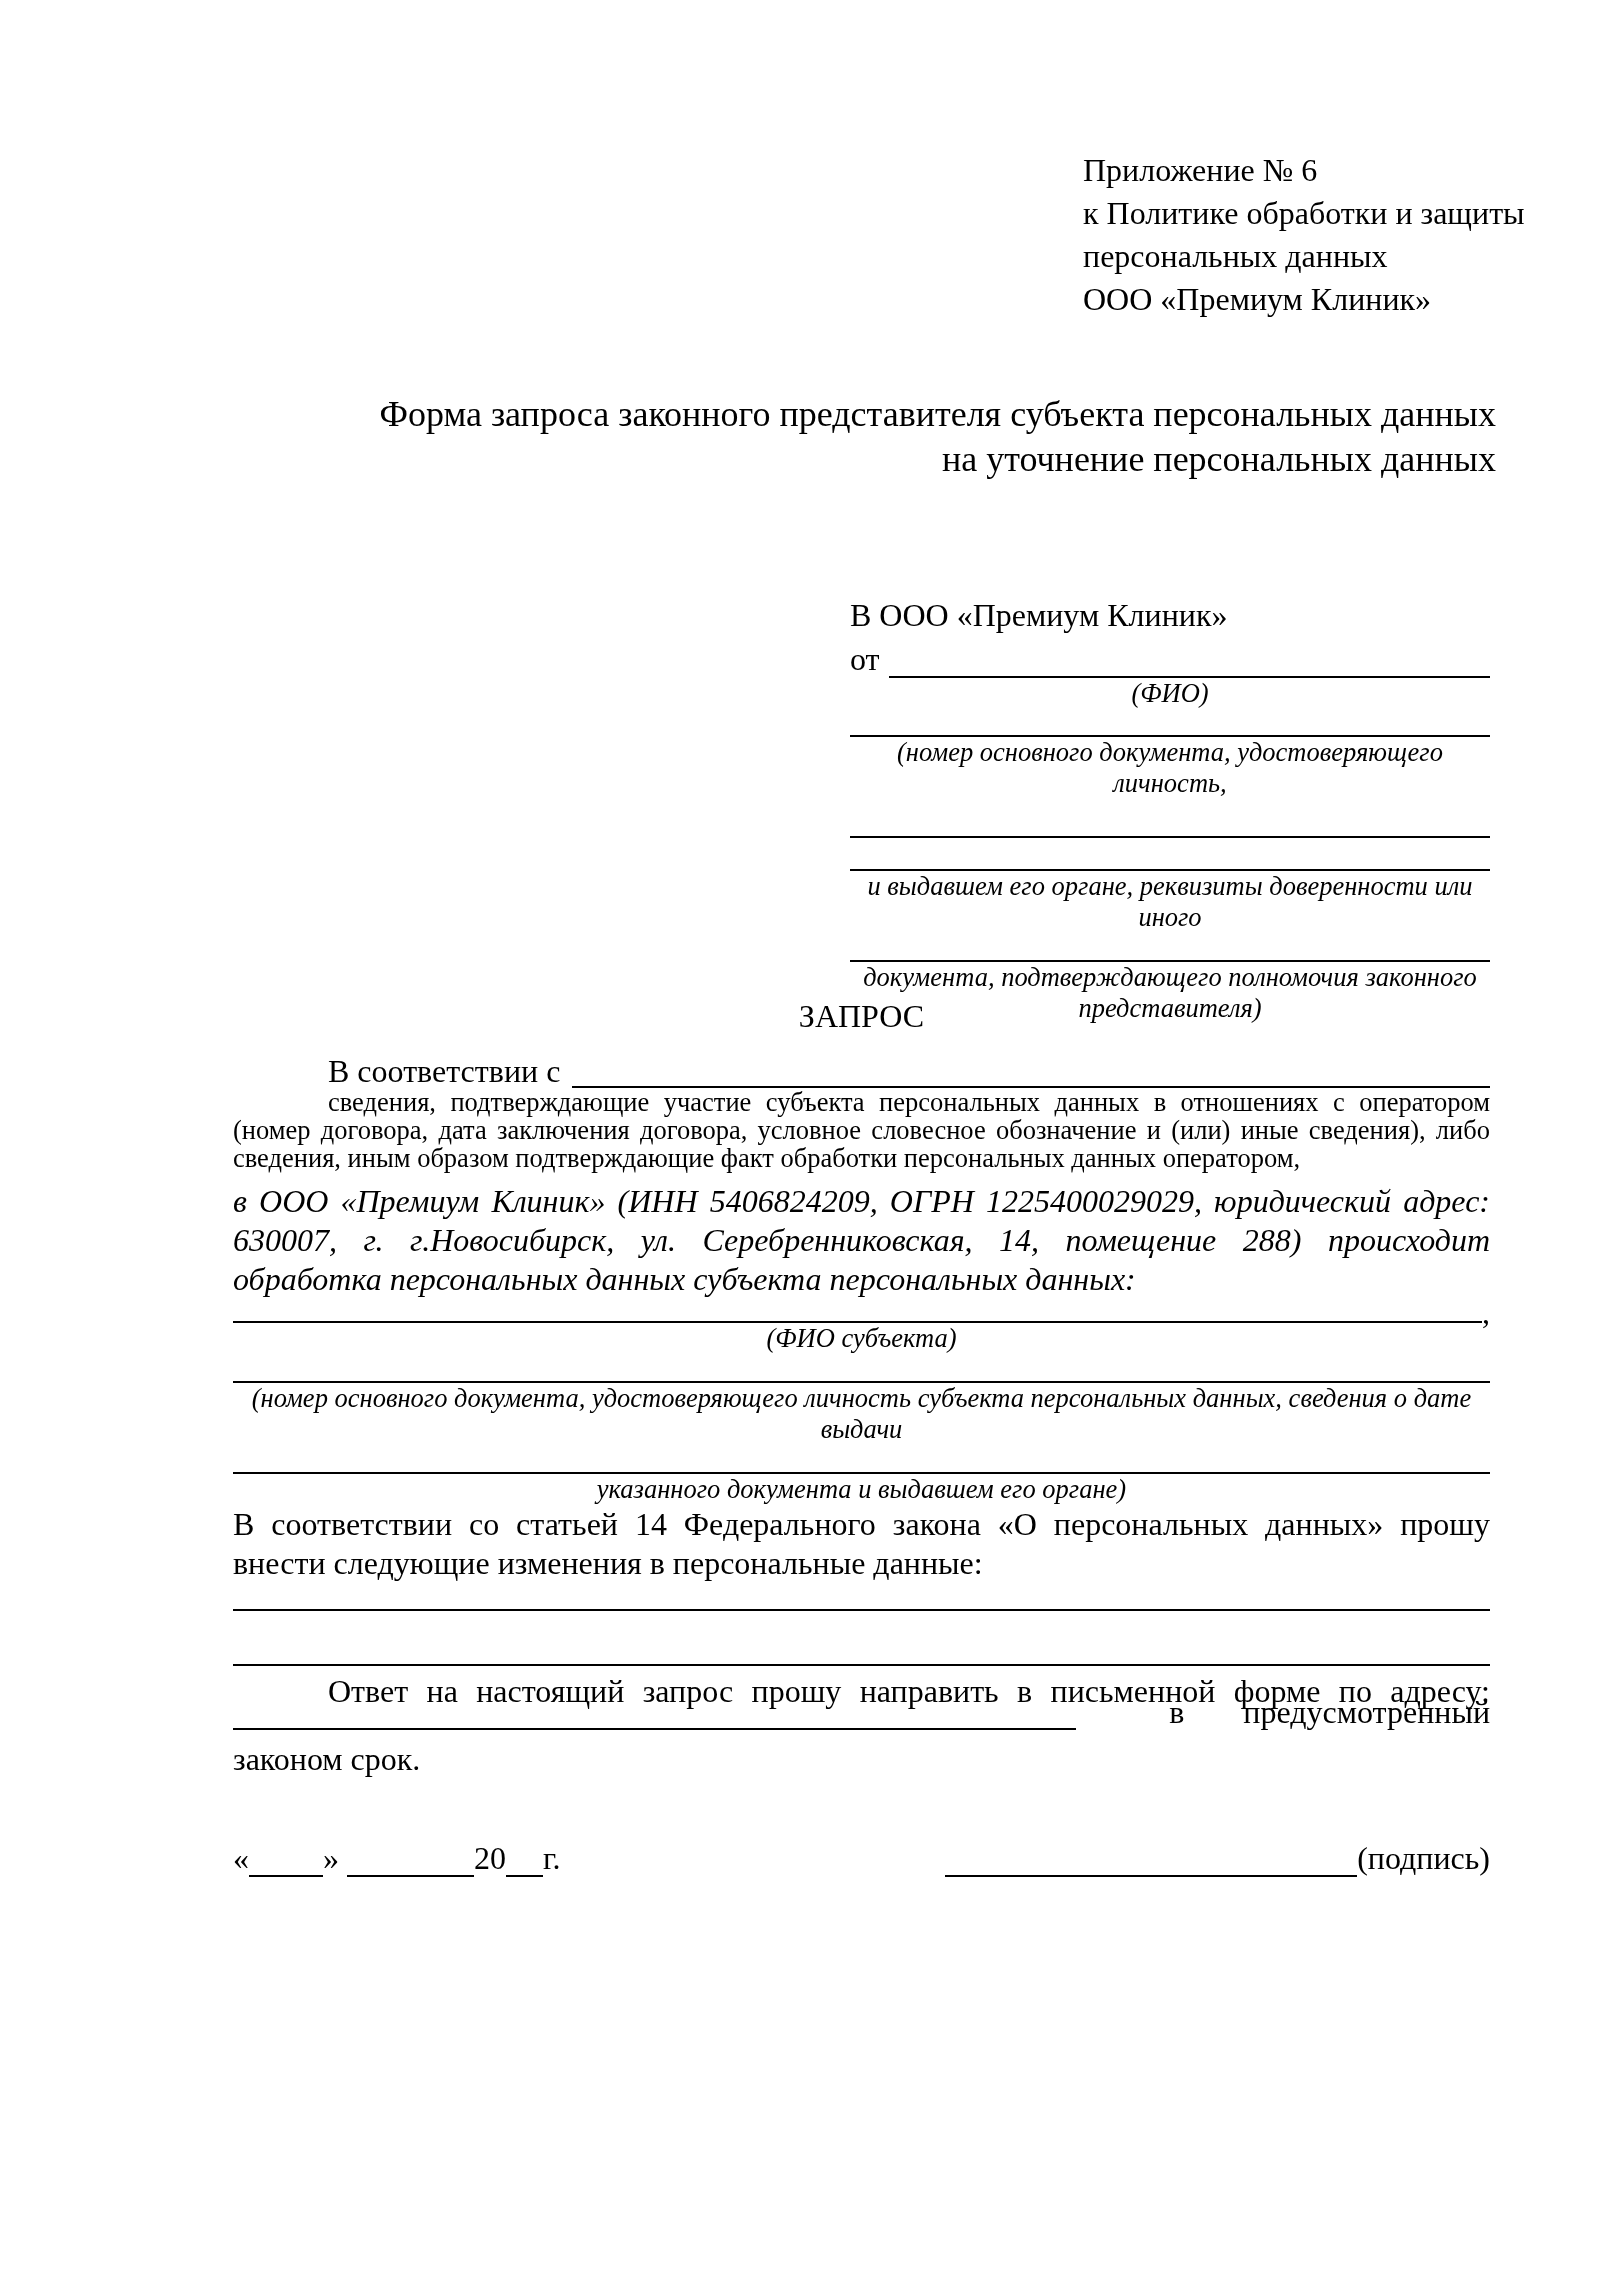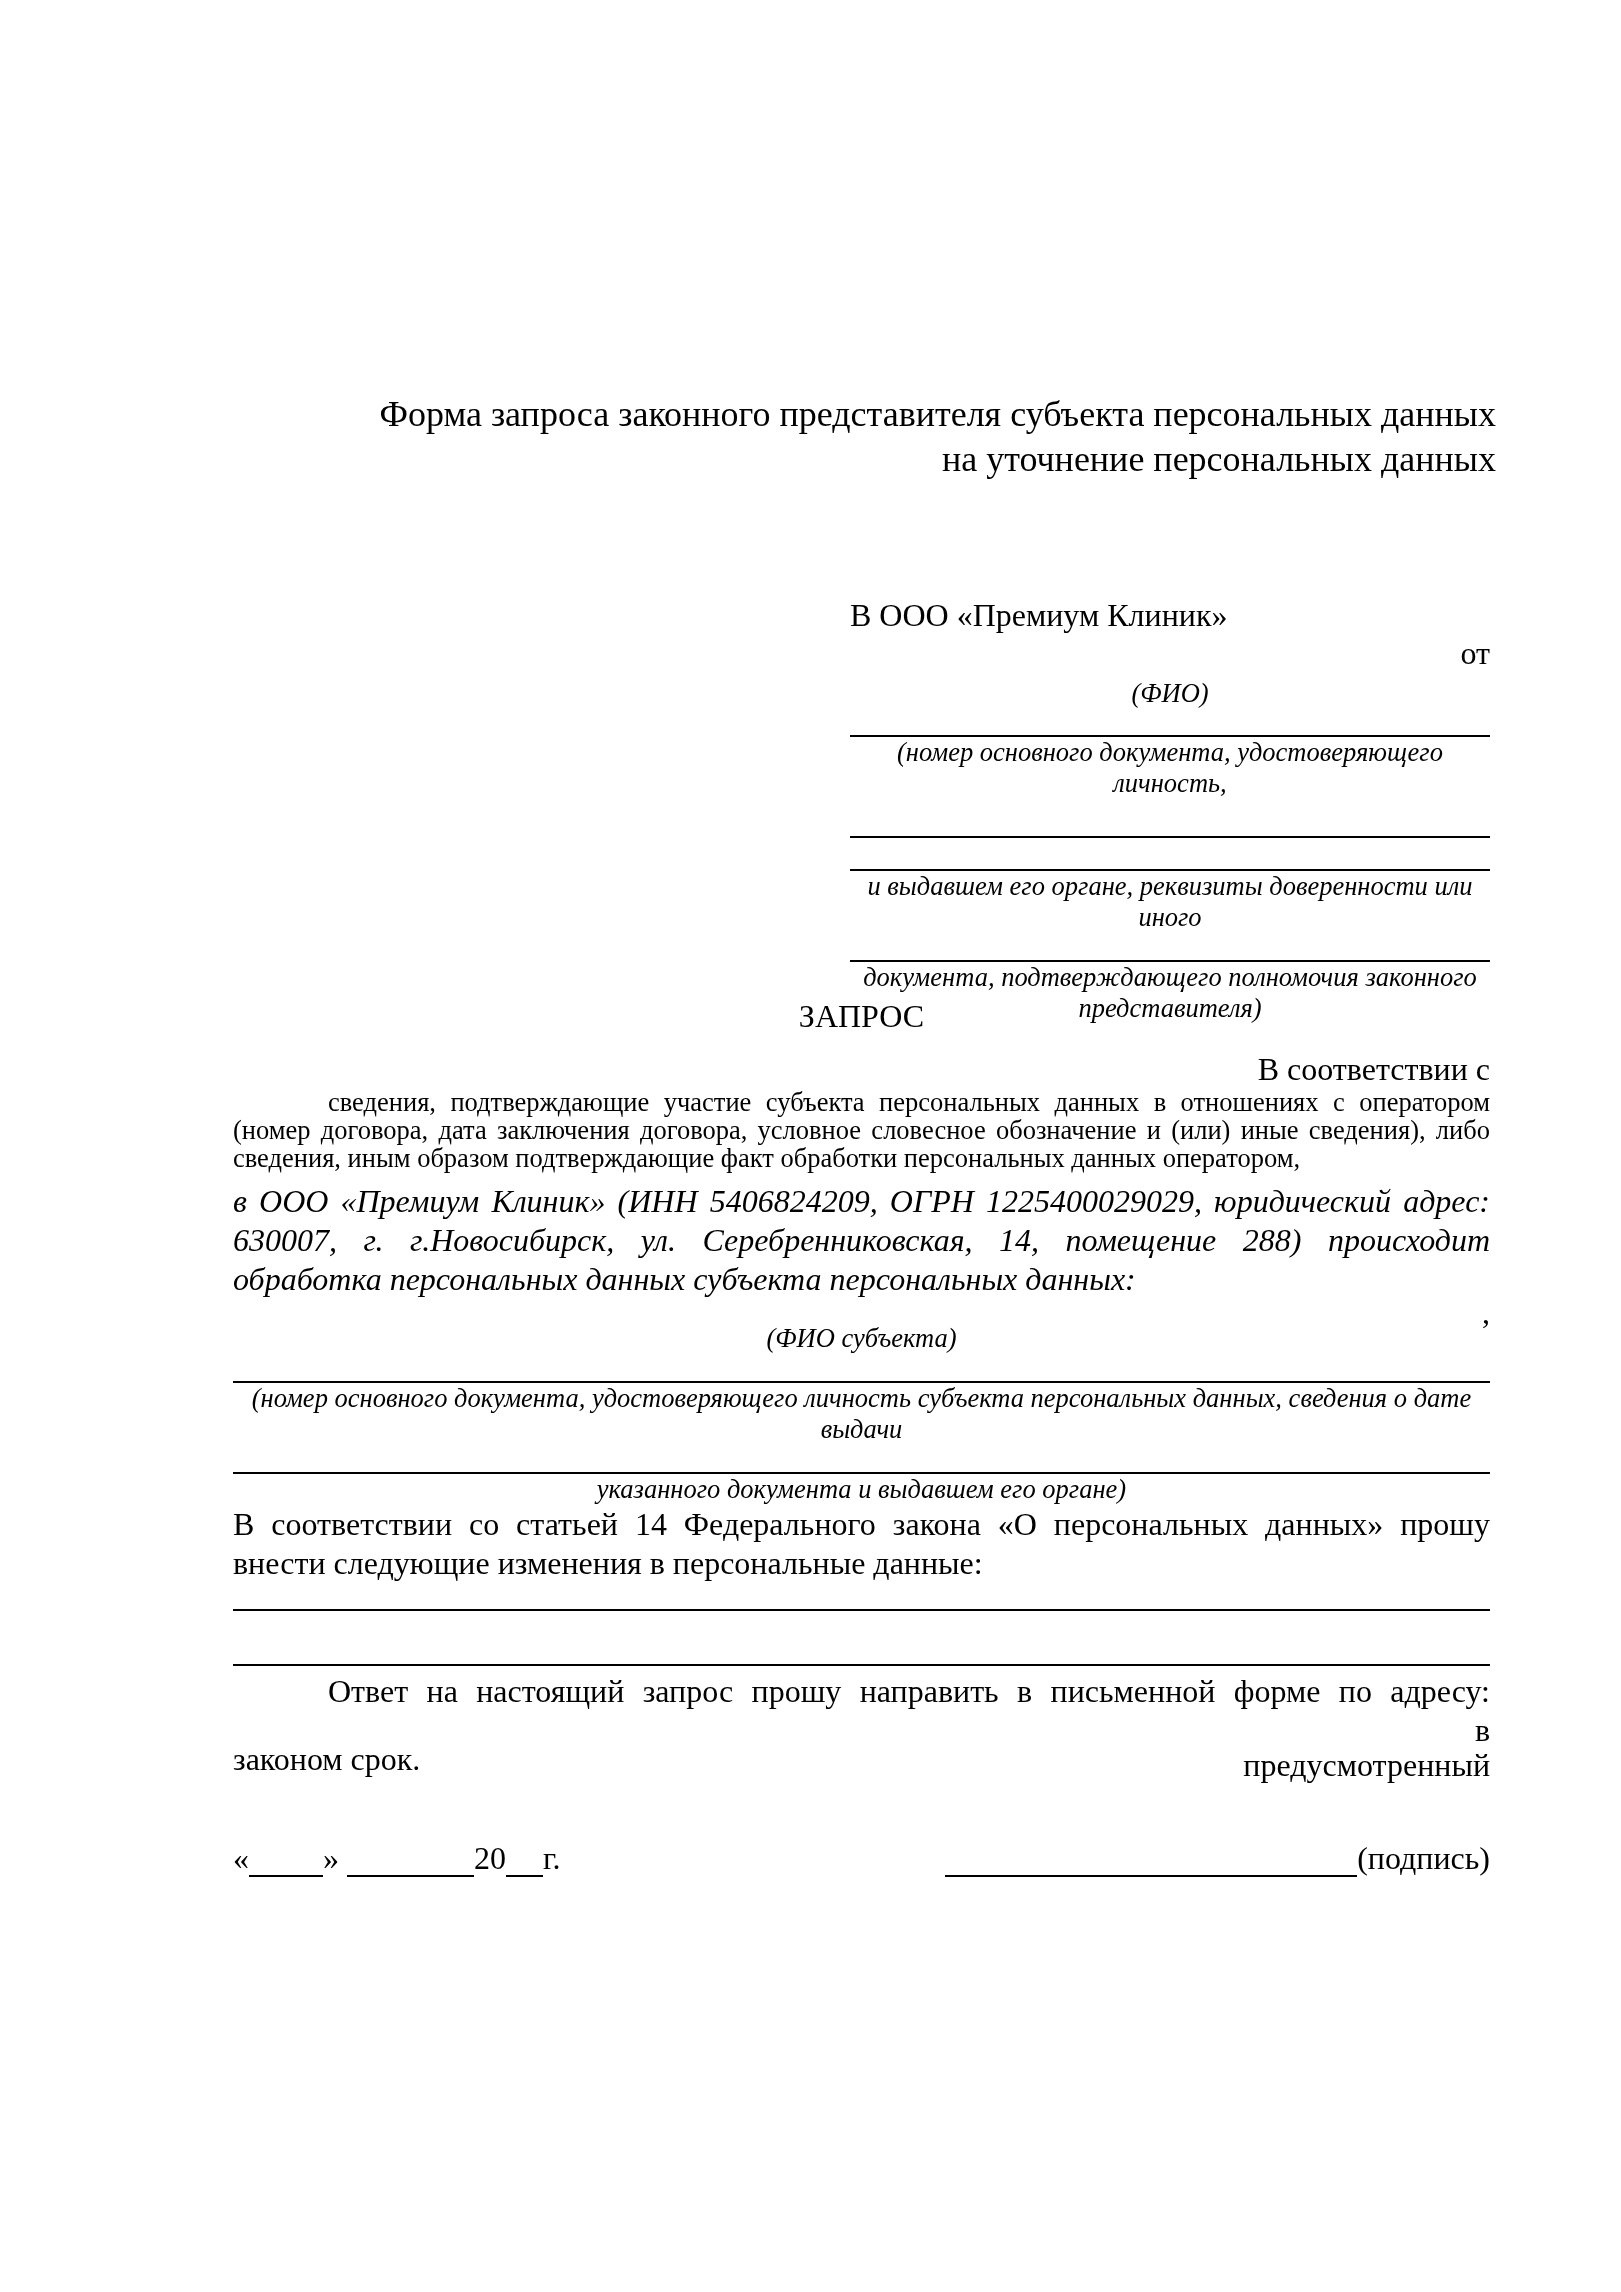--- a/index.html
+++ b/index.html
@@ -29,21 +29,21 @@
     font-size: 36px;
     line-height: 45px;
   }
   .addressee {
     position: absolute;
     left: 850px; top: 596px;
     width: 640px;
     font-size: 32px;
   }
   .addr-to { line-height: 39px; height: 39px; }
-  .row { display: flex; align-items: flex-end; flex-direction: column; }
+  .row { display: flex; align-items: flex-end; }
   .from-row { height: 43px; }
   .from-row .from-label { line-height: 37px; }
   .wline { flex: 1 1 auto; border-bottom: 2.9px solid #000; }
   .from-row .wline { margin-left: 9.8px; }
   .caption {
     font-size: 26.5px;
     line-height: 31px;
     text-align: center;
     font-style: italic;
   }
@@ -116,20 +116,26 @@
   .w130 { width: 127px; }
   .w38 { width: 37px; }
   .w420 { width: 412px; }
   .sig-group, .date-group { white-space: nowrap; }
 </style>
 </head>
 <body>
 
 <div class="page">
 
+  <div class="appendix">
+    <div>Приложение № 6</div>
+    <div>к Политике обработки и защиты</div>
+    <div>персональных данных</div>
+    <div>ООО «Премиум Клиник»</div>
+  </div>
 
   <div class="doc-title">
     <div>Форма запроса законного представителя субъекта персональных данных</div>
     <div>на уточнение персональных данных</div>
   </div>
 
   <div class="addressee">
     <div class="addr-to">В ООО «Премиум Клиник»</div>
     <div class="row from-row">
       <span class="from-label">от</span>

